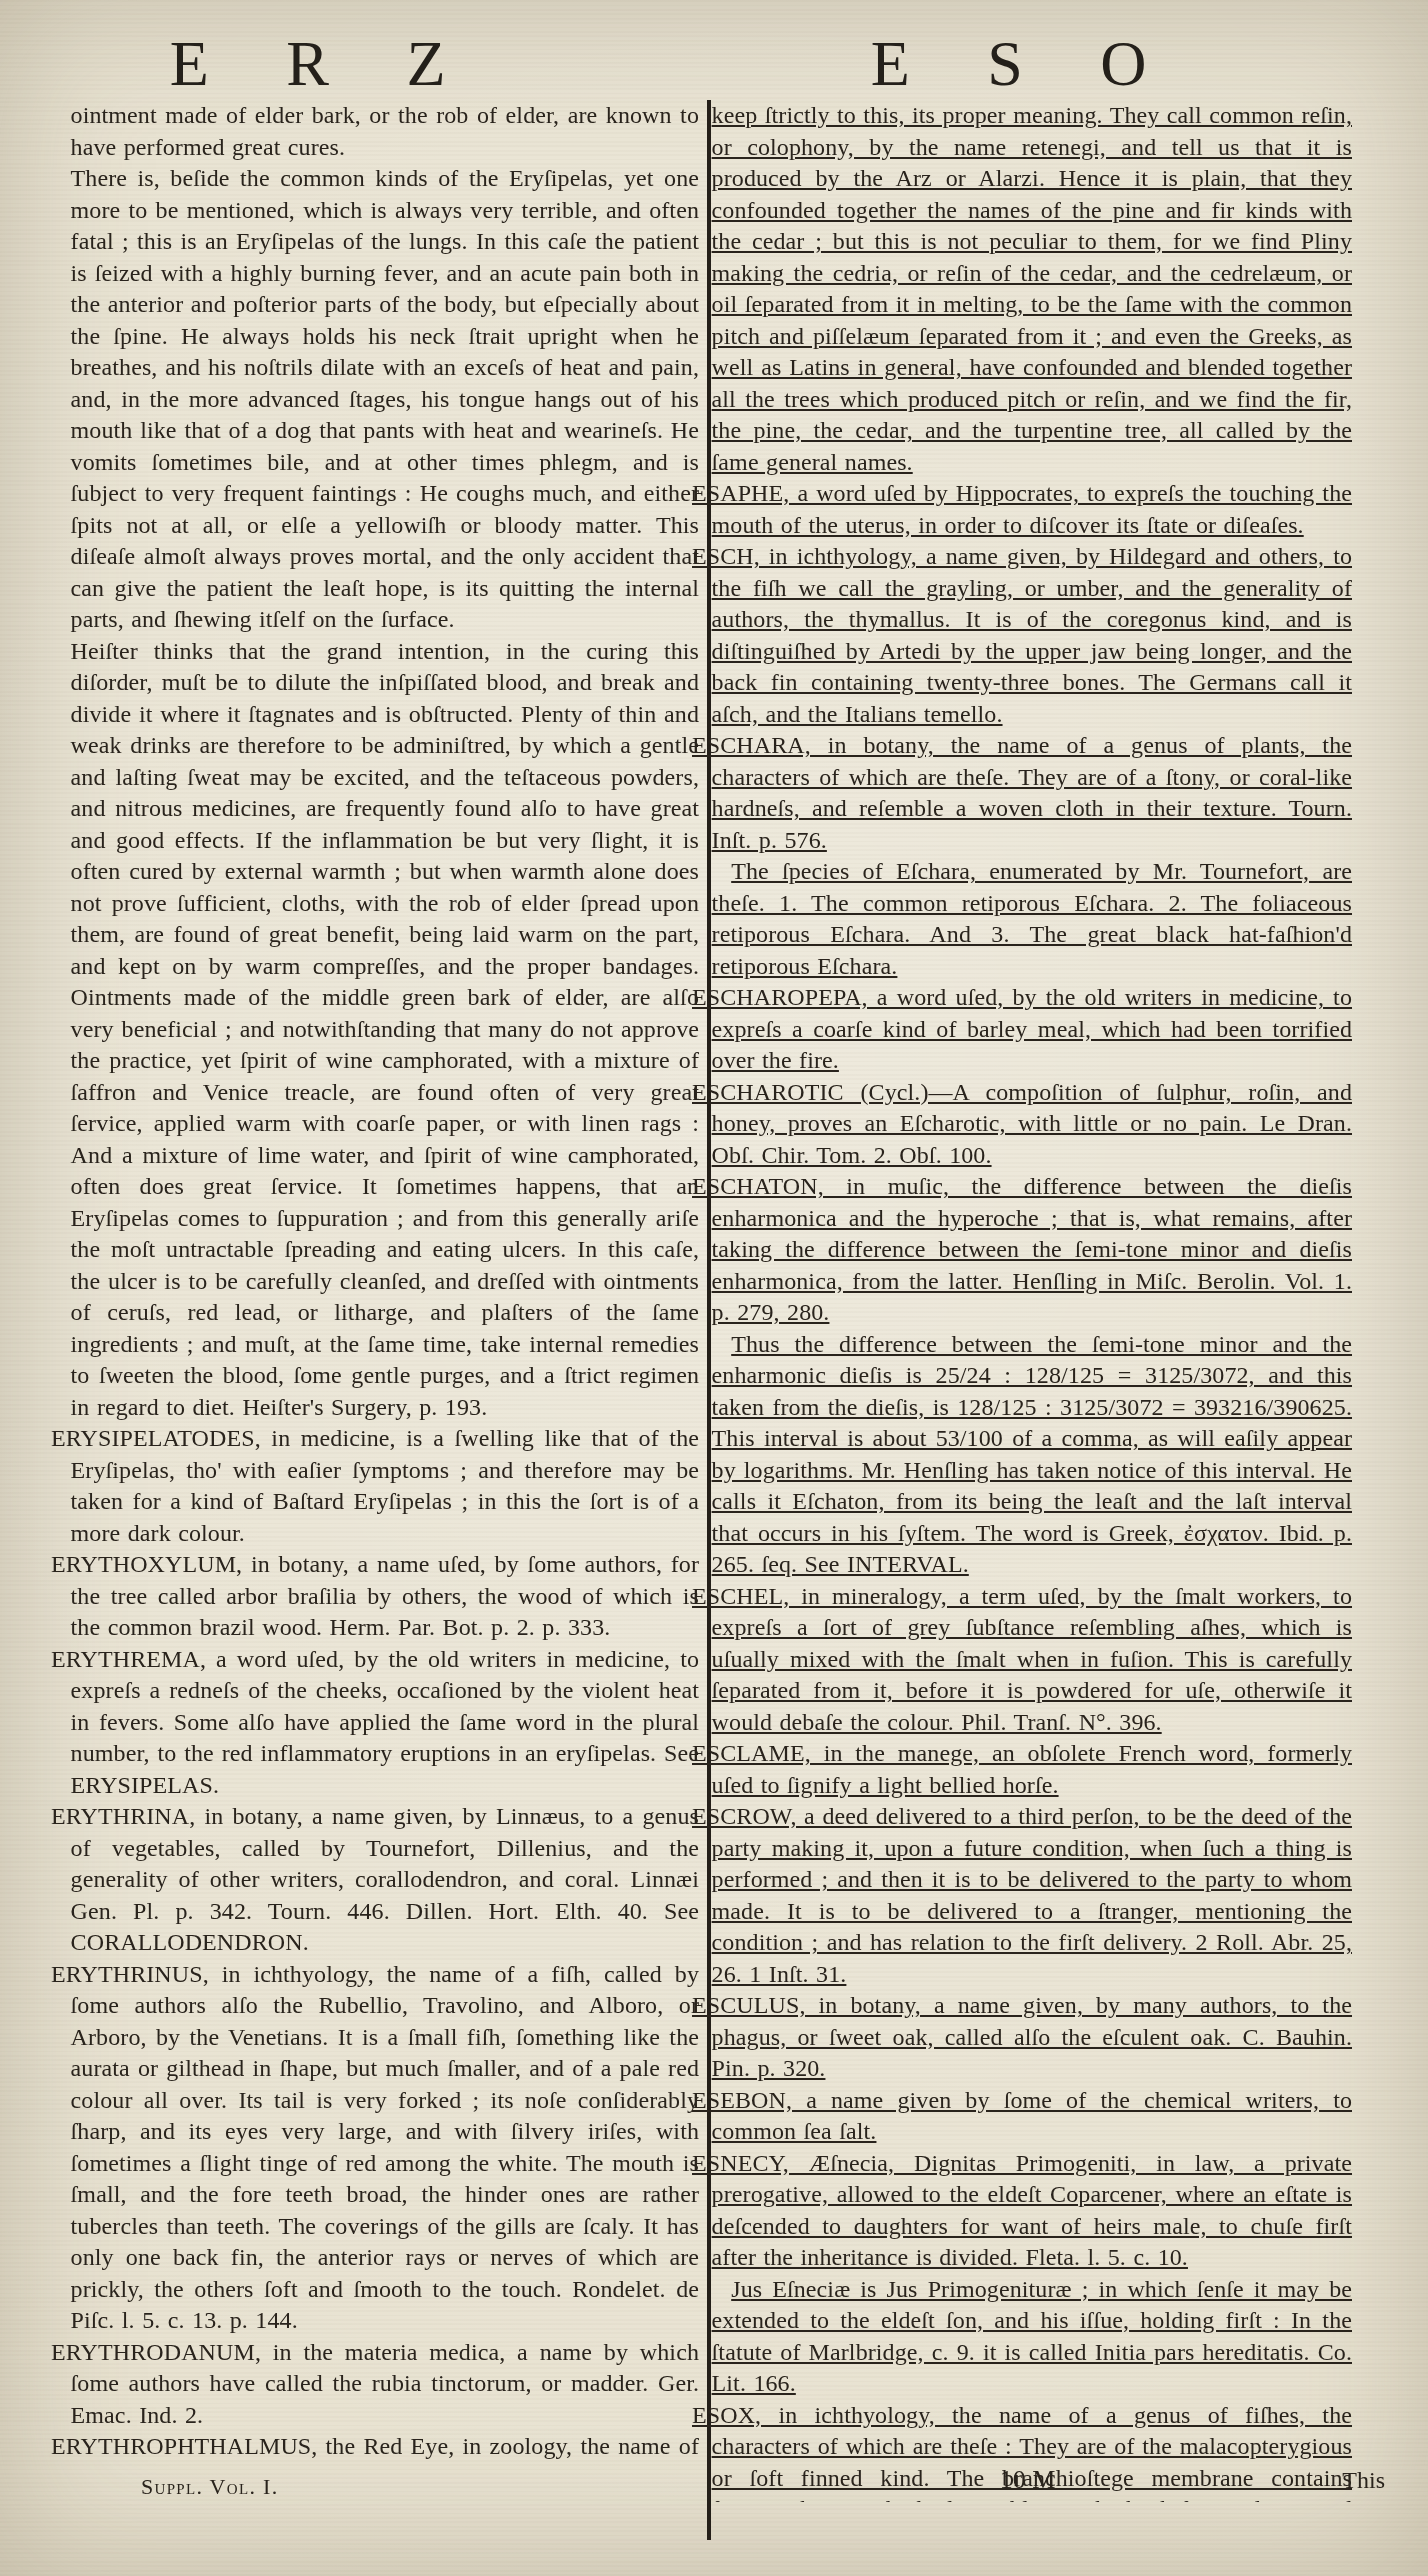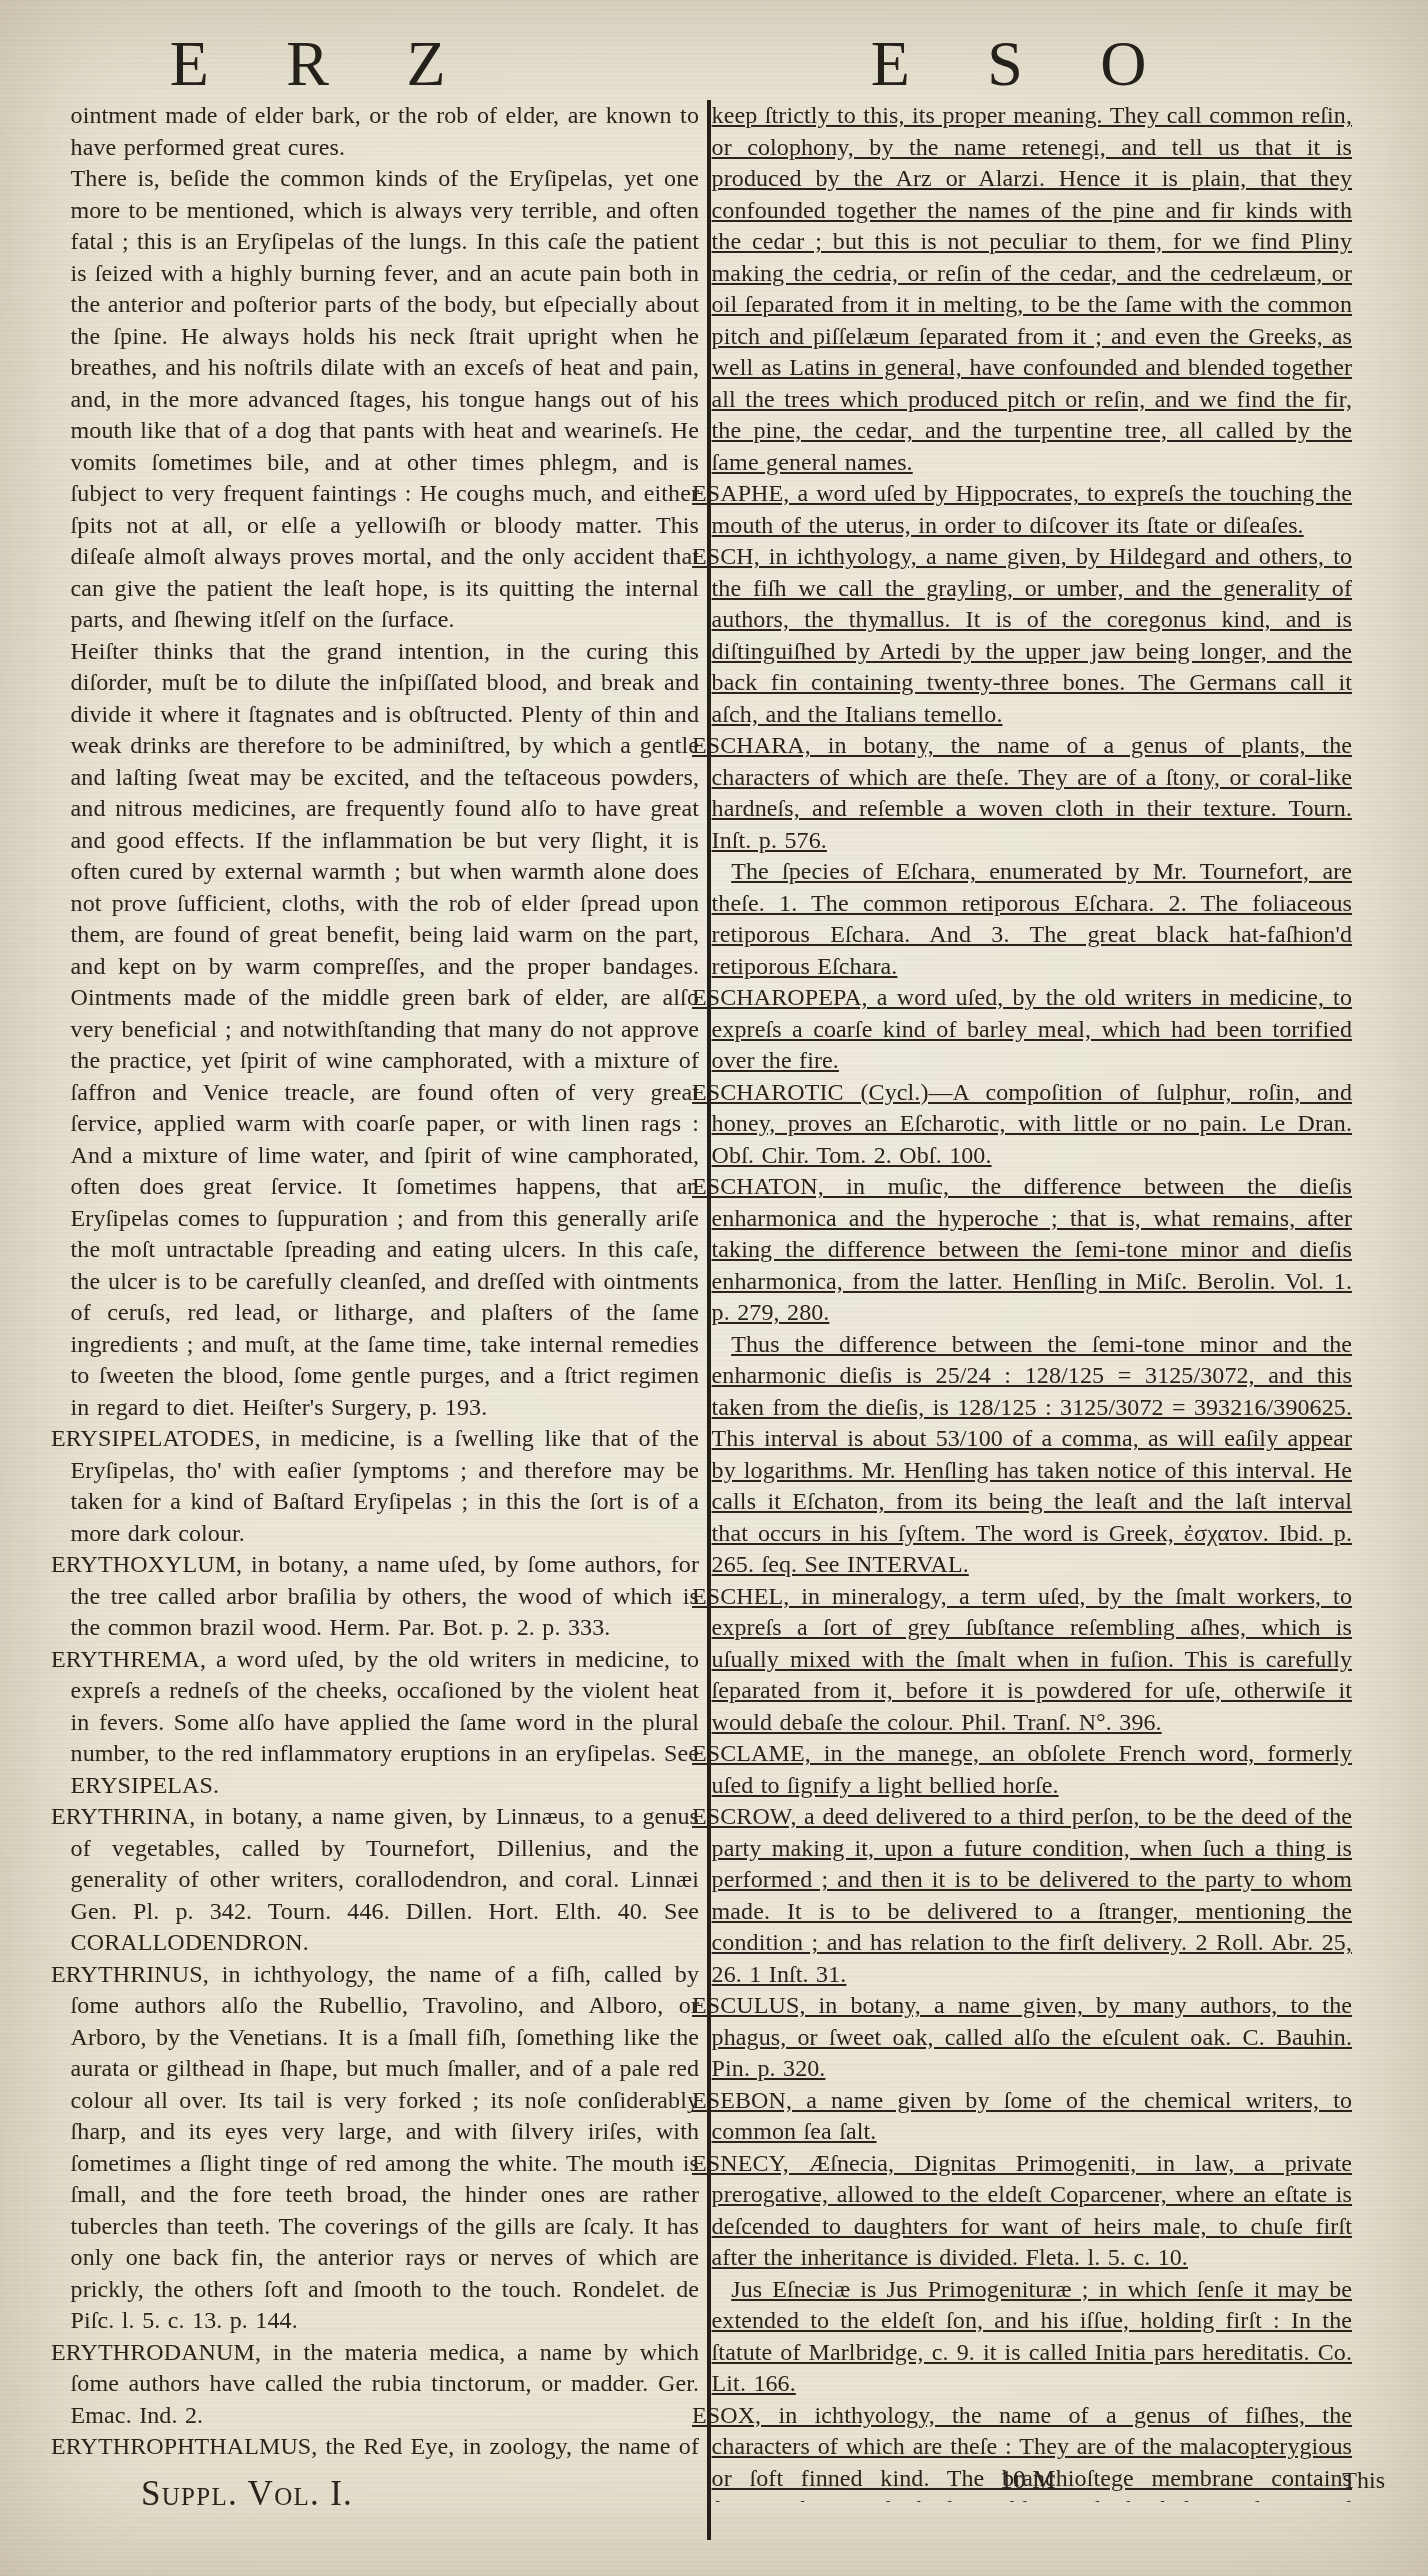--- a/index.html
+++ b/index.html
@@ -36,21 +36,21 @@
   .col-right{left:692px;width:660px;height:2402px;text-decoration:underline;}
   .para{margin:0;padding-left:19.6px;text-indent:0;}
   .para.entry{text-indent:-19.6px;}
   .para.inner{text-indent:19.6px;}
   .divider{
     position:absolute;left:707px;top:100px;width:3.6px;height:2440px;
     background:#241f19;
   }
   .footer-suppl{
     position:absolute;left:141px;top:2474px;
-    font-variant:small-caps;font-size:35px;letter-spacing:1.3px;color:#29231c;text-align:center;
+    font-variant:small-caps;font-size:22px;letter-spacing:1.3px;color:#29231c;text-align:center;
   }
   .footer-sig{
     position:absolute;left:934px;top:2465px;width:187px;text-align:center;
     font-size:26px;color:#29231c;
   }
   .footer-catch{
     position:absolute;right:43px;top:2467px;
     font-size:24px;color:#29231c;
   }
 </style>

